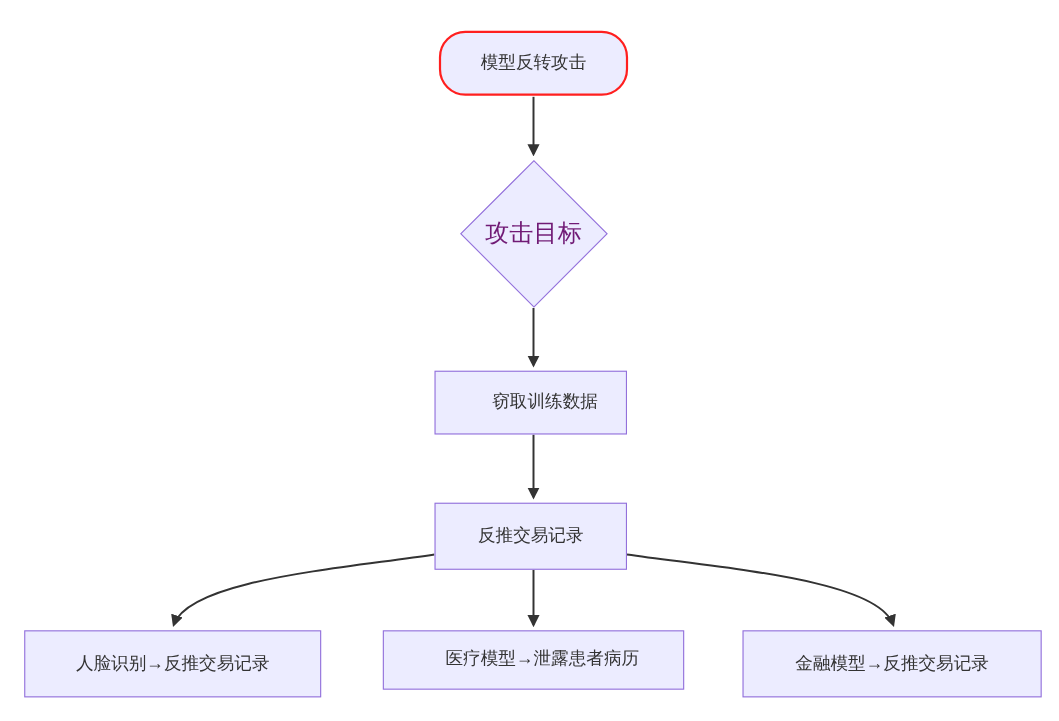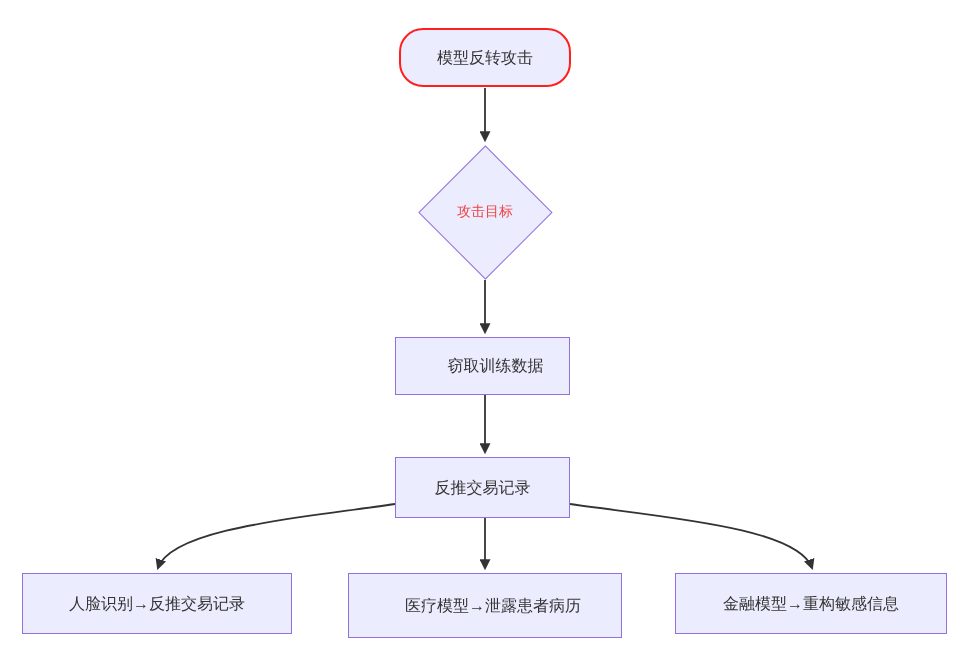--- a/index.html
+++ b/index.html
@@ -46,28 +46,28 @@
   }
   .diamond-label {
     position: absolute;
     left: 418px;
     top: 145px;
     width: 134px;
     height: 134px;
     display: flex;
     align-items: center;
     justify-content: center;
-    font-size: 14px;
-    color: #ef4444;
+    font-size: 22px;
+    color: #701a75;
   }
   #node-root        { left: 399px; top: 28px;  width: 172px; height: 59px; border-radius: 24px; }
   #node-steal       { left: 395px; top: 337px; width: 175px; height: 58px; padding-left: 26px; }
   #node-reconstruct { left: 395px; top: 457px; width: 175px; height: 61px; }
   #node-face        { left: 22px;  top: 573px; width: 270px; height: 61px; }
-  #node-medical     { left: 348px; top: 573px; width: 274px; height: 65px; padding-left: 16px; }
+  #node-medical     { left: 348px; top: 573px; width: 274px; height: 54px; padding-left: 16px; }
   #node-finance     { left: 675px; top: 573px; width: 272px; height: 61px; }
 </style>
 </head>
 <body>
 
 <div class="canvas">
 
   <svg class="edges" viewBox="0 0 963 655" xmlns="http://www.w3.org/2000/svg">
     <defs>
       <marker id="arrow" viewBox="0 0 10 10" refX="8" refY="5" markerWidth="11" markerHeight="11" markerUnits="userSpaceOnUse" orient="auto">
@@ -101,16 +101,16 @@
 
   <div id="node-face" class="node">
     <span>人脸识别→反推交易记录</span>
   </div>
 
   <div id="node-medical" class="node">
     <span>医疗模型→泄露患者病历</span>
   </div>
 
   <div id="node-finance" class="node">
-    <span>金融模型→重构敏感信息</span>
+    <span>金融模型→反推交易记录</span>
   </div>
 
 </div>
 
 </body></html>

